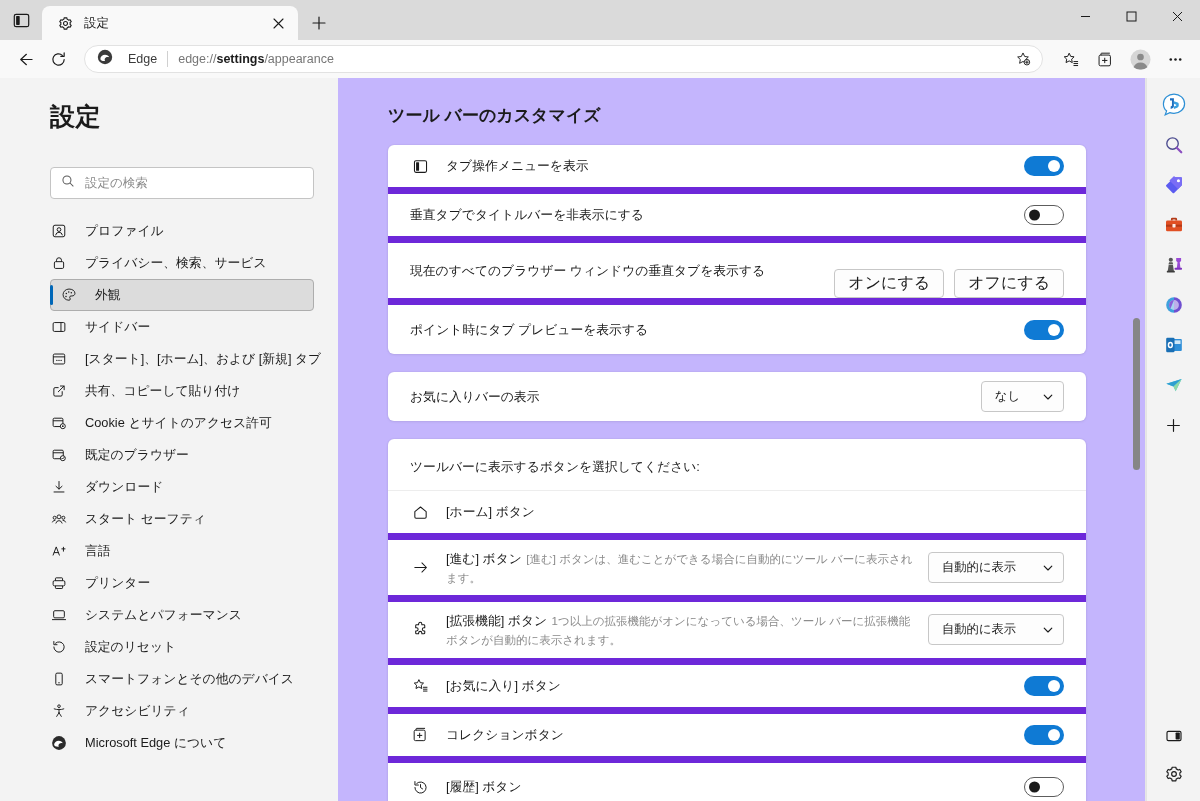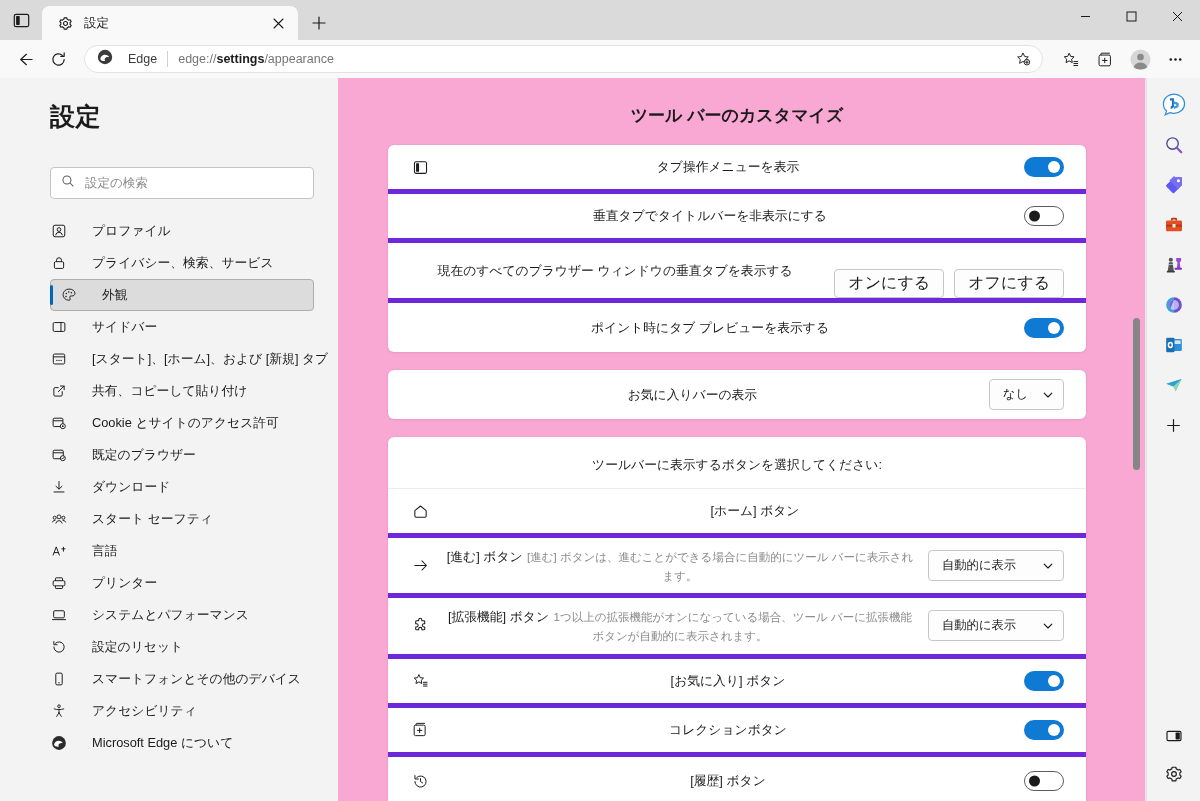--- a/index.html
+++ b/index.html
@@ -87,51 +87,51 @@
   .search-wrap { padding: 16px 24px 0 50px; }
   .search-box {
     height: 32px; background: #ffffff; border: 1px solid #c4c4c4;
     border-radius: 4px; display: flex; align-items: center; gap: 10px;
     padding: 0 10px;
   }
   .search-box .ph { font-size: 12.5px; color: #8a8a8a; }
 
   .nav-list { margin-top: 16px; }
   .nav-item {
-    height: 32px; display: flex; align-items: center; gap: 24px;
+    height: 32px; display: flex; align-items: center; gap: 17px;
     padding: 0 24px 0 50px; position: relative; color: #1b1b1b;
     font-size: 12.8px;
   }
   .nav-item .nav-ico { width: 18px; height:18px; display:flex; align-items:center; justify-content:center; flex:0 0 auto; }
   .nav-item.active { background: #dcdcdc; border: 1px solid #adadad; border-radius: 4px;
     margin: 0 24px 0 50px; padding: 0 0 0 0; height: 32px; }
   .nav-item.active .nav-lbl { }
   .nav-item.active::before {
     content: ""; position: absolute; left: -1px; top: 5px; width: 3px; height: 20px;
     background: #0067b8; border-radius: 2px;
   }
   .nav-item.active .nav-ico { margin-left: 9px; }
   .nav-lbl { white-space: nowrap; }
 
   
   .main-pane {
-    flex: 1 1 auto; background: #f9a8d4; position: relative;
-    overflow: hidden; padding: 0; text-align: center;
+    flex: 1 1 auto; background: #c4b5fd; position: relative;
+    overflow: hidden; padding: 0;
   }
   .main-scroll { padding: 26px 60px 0 50px; }
   .main-title { font-size: 17px; font-weight: 600; color: #1b1b1b; margin-bottom: 18px; }
 
   .card {
     background: #ffffff; border-radius: 6px; margin-bottom: 18px;
     box-shadow: 0 0 2px rgba(0,0,0,.10), 0 1px 3px rgba(0,0,0,.06);
     overflow: hidden;
   }
   .row {
     min-height: 49px; display: flex; align-items: center;
-    padding: 0 22px 0 22px; border-bottom: 5px solid #6d28d9;
+    padding: 0 22px 0 22px; border-bottom: 7px solid #6d28d9;
     position: relative;
   }
   .row:last-child { border-bottom: none; }
   .row-ico { width: 20px; flex: 0 0 20px; display:flex; align-items:center; justify-content:center; margin-right: 16px; }
   .row-text { flex: 1 1 auto; min-width: 0; padding: 9px 0; }
   .row-label { font-size: 12.8px; color: #1b1b1b; line-height: 1.5; }
   .row-desc { font-size: 11.5px; color: #8a8a8a; margin-top: 2px; line-height: 1.4; }
   .row-ctrl { flex: 0 0 auto; display: flex; align-items: center; gap: 10px; margin-left: 14px; }
 
   .section-head { padding: 18px 22px 14px 22px; border-bottom: 1px solid #ededed; }
@@ -148,21 +148,21 @@
   
   .btn {
     height: 29px; border: 1px solid #c7c7c7; border-radius: 4px; background: #fdfdfd;
     font-size: 16px; color: #1b1b1b; padding: 0 13px; display: flex;
     align-items: center; justify-content: center; white-space: nowrap; margin-top: 26px;
   }
   
   .dropdown {
     height: 31px; border: 1px solid #c7c7c7; border-radius: 4px; background: #fdfdfd;
     font-size: 12.3px; color: #1b1b1b; padding: 0 9px 0 13px; display: flex;
-    align-items: center; gap: 14px; white-space: nowrap;
+    align-items: center; gap: 22px; white-space: nowrap;
   }
   .dropdown.wide { min-width: 136px; justify-content: space-between; }
   .dropdown .chev { display:flex; align-items:center; }
 
   
   .vscroll {
     position: absolute; right: 4px; top: 0; width: 9px; height: 723px;
   }
   .vscroll .thumb {
     position: absolute; left: 0; width: 7px; background: #868686;

